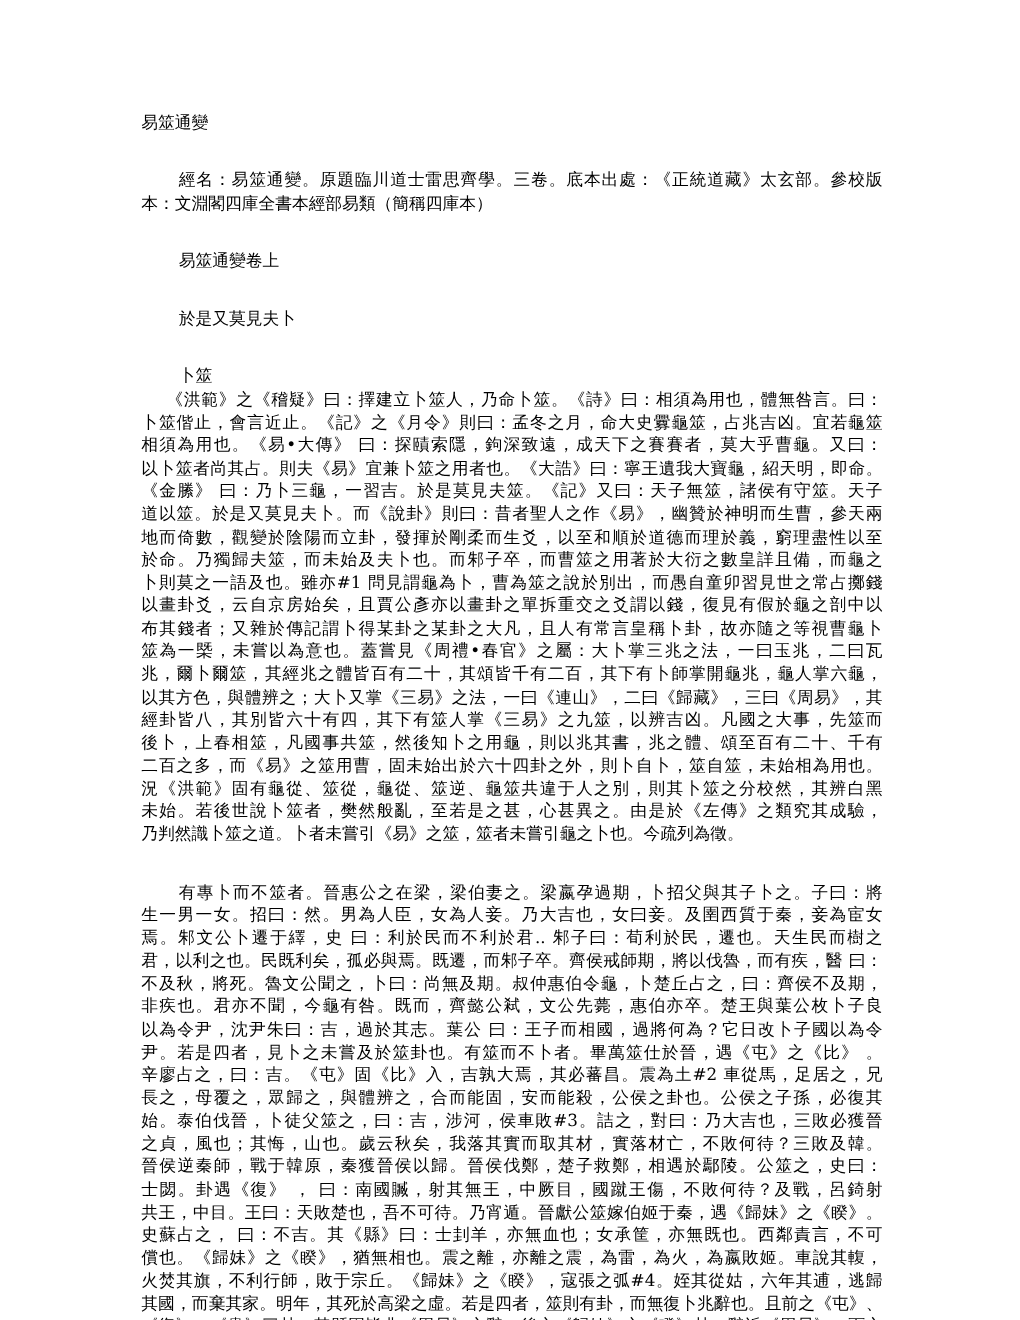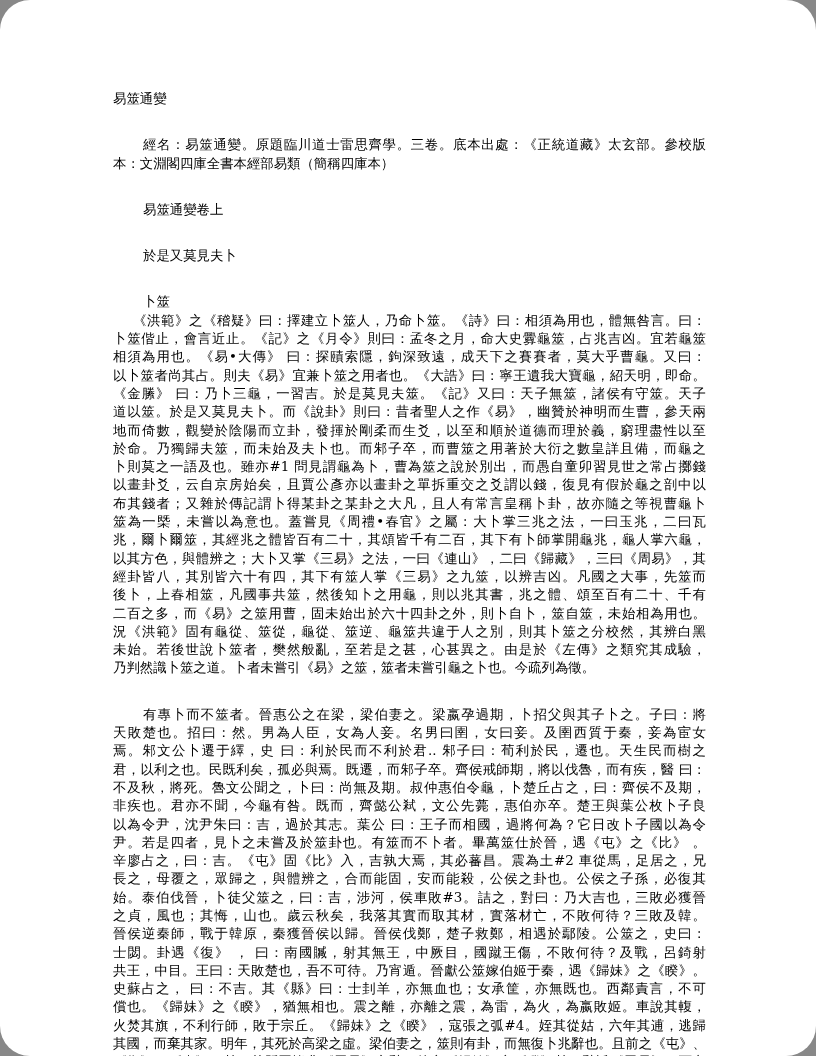--- a/index.html
+++ b/index.html
@@ -4,21 +4,20 @@
 <style>
   html,body{margin:0;padding:0;}
   body{background:#888;}
   .page{
     position:relative;
     width:816px;height:1056px;
     margin:0 auto;
     background:#ffffff;
     overflow:hidden;
     font-family:"DejaVu Serif","Liberation Serif",serif;
-    border-radius:30px;
   }
   .text-block{
     position:absolute;
     left:113px;top:90px;
     width:593px;
     color:#000;
     font-size:13.4px;
   }
   .line{
     height:18.3px;
@@ -61,33 +60,33 @@
       <div class="line j">筮為一槩，未嘗以為意也。蓋嘗見《周禮•春官》之屬：大卜掌三兆之法，一曰玉兆，二曰瓦</div>
       <div class="line j">兆，爾卜爾筮，其經兆之體皆百有二十，其頌皆千有二百，其下有卜師掌開龜兆，龜人掌六龜，</div>
       <div class="line j">以其方色，與體辨之；大卜又掌《三易》之法，一曰《連山》，二曰《歸藏》，三曰《周易》，其</div>
       <div class="line j">經卦皆八，其別皆六十有四，其下有筮人掌《三易》之九筮，以辨吉凶。凡國之大事，先筮而</div>
       <div class="line j">後卜，上春相筮，凡國事共筮，然後知卜之用龜，則以兆其書，兆之體、頌至百有二十、千有</div>
       <div class="line j">二百之多，而《易》之筮用曹，固未始出於六十四卦之外，則卜自卜，筮自筮，未始相為用也。</div>
       <div class="line j">況《洪範》固有龜從、筮從，龜從、筮逆、龜筮共違于人之別，則其卜筮之分校然，其辨白黑</div>
       <div class="line j">未始。若後世說卜筮者，樊然般亂，至若是之甚，心甚異之。由是於《左傳》之類究其成驗，</div>
       <div class="line">乃判然識卜筮之道。卜者未嘗引《易》之筮，筮者未嘗引龜之卜也。今疏列為徵。</div>
       <div class="line j ind30">有專卜而不筮者。晉惠公之在梁，梁伯妻之。梁嬴孕過期，卜招父與其子卜之。子曰：將</div>
-      <div class="line j">天敗楚也。招曰：然。男為人臣，女為人妾。名男曰圉，女曰妾。及圉西質于秦，妾為宦女</div>
+      <div class="line j">生一男一女。招曰：然。男為人臣，女為人妾。乃大吉也，女曰妾。及圉西質于秦，妾為宦女</div>
       <div class="line j">焉。邾文公卜遷于繹，史 曰：利於民而不利於君.. 邾子曰：荀利於民，遷也。天生民而樹之</div>
       <div class="line j">君，以利之也。民既利矣，孤必與焉。既遷，而邾子卒。齊侯戒師期，將以伐魯，而有疾，醫 曰：</div>
       <div class="line j">不及秋，將死。魯文公聞之，卜曰：尚無及期。叔仲惠伯令龜，卜楚丘占之，曰：齊侯不及期，</div>
       <div class="line j">非疾也。君亦不聞，今龜有咎。既而，齊懿公弒，文公先薨，惠伯亦卒。楚王與葉公枚卜子良</div>
       <div class="line j">以為令尹，沈尹朱曰：吉，過於其志。葉公 曰：王子而相國，過將何為？它日改卜子國以為令</div>
       <div class="line j">尹。若是四者，見卜之未嘗及於筮卦也。有筮而不卜者。畢萬筮仕於晉，遇《屯》之《比》 。</div>
       <div class="line j">辛廖占之，曰：吉。《屯》固《比》入，吉孰大焉，其必蕃昌。震為土#2 車從馬，足居之，兄</div>
       <div class="line j">長之，母覆之，眾歸之，與體辨之，合而能固，安而能殺，公侯之卦也。公侯之子孫，必復其</div>
       <div class="line j">始。泰伯伐晉，卜徒父筮之，曰：吉，涉河，侯車敗#3。詰之，對曰：乃大吉也，三敗必獲晉</div>
       <div class="line j">之貞，風也；其悔，山也。歲云秋矣，我落其實而取其材，實落材亡，不敗何待？三敗及韓。</div>
       <div class="line j">晉侯逆秦師，戰于韓原，秦獲晉侯以歸。晉侯伐鄭，楚子救鄭，相遇於鄢陵。公筮之，史曰：</div>
       <div class="line j">士閟。卦遇《復》 ， 曰：南國贓，射其無王，中厥目，國蹴王傷，不敗何待？及戰，呂錡射</div>
       <div class="line j">共王，中目。王曰：天敗楚也，吾不可待。乃宵遁。晉獻公筮嫁伯姬于秦，遇《歸妹》之《睽》。</div>
       <div class="line j">史蘇占之， 曰：不吉。其《縣》曰：士刲羊，亦無血也；女承筐，亦無既也。西鄰責言，不可</div>
       <div class="line j">償也。《歸妹》之《睽》，猶無相也。震之離，亦離之震，為雷，為火，為嬴敗姬。車說其輹，</div>
       <div class="line j">火焚其旗，不利行師，敗于宗丘。《歸妹》之《睽》，寇張之弧#4。姪其從姑，六年其逋，逃歸</div>
-      <div class="line j">其國，而棄其家。明年，其死於高梁之虛。梁伯妻之，筮則有卦，而無復卜兆辭也。且前之《屯》、</div>
+      <div class="line j">其國，而棄其家。明年，其死於高梁之虛。若是四者，筮則有卦，而無復卜兆辭也。且前之《屯》、</div>
       <div class="line j">《復》、《蠱》三卦，其縣固皆非《周易》之辭。後之《歸妹》之《睽》卦，辭近《周易》，而亦</div>
     </div>
 </div>
 
 </body></html>

